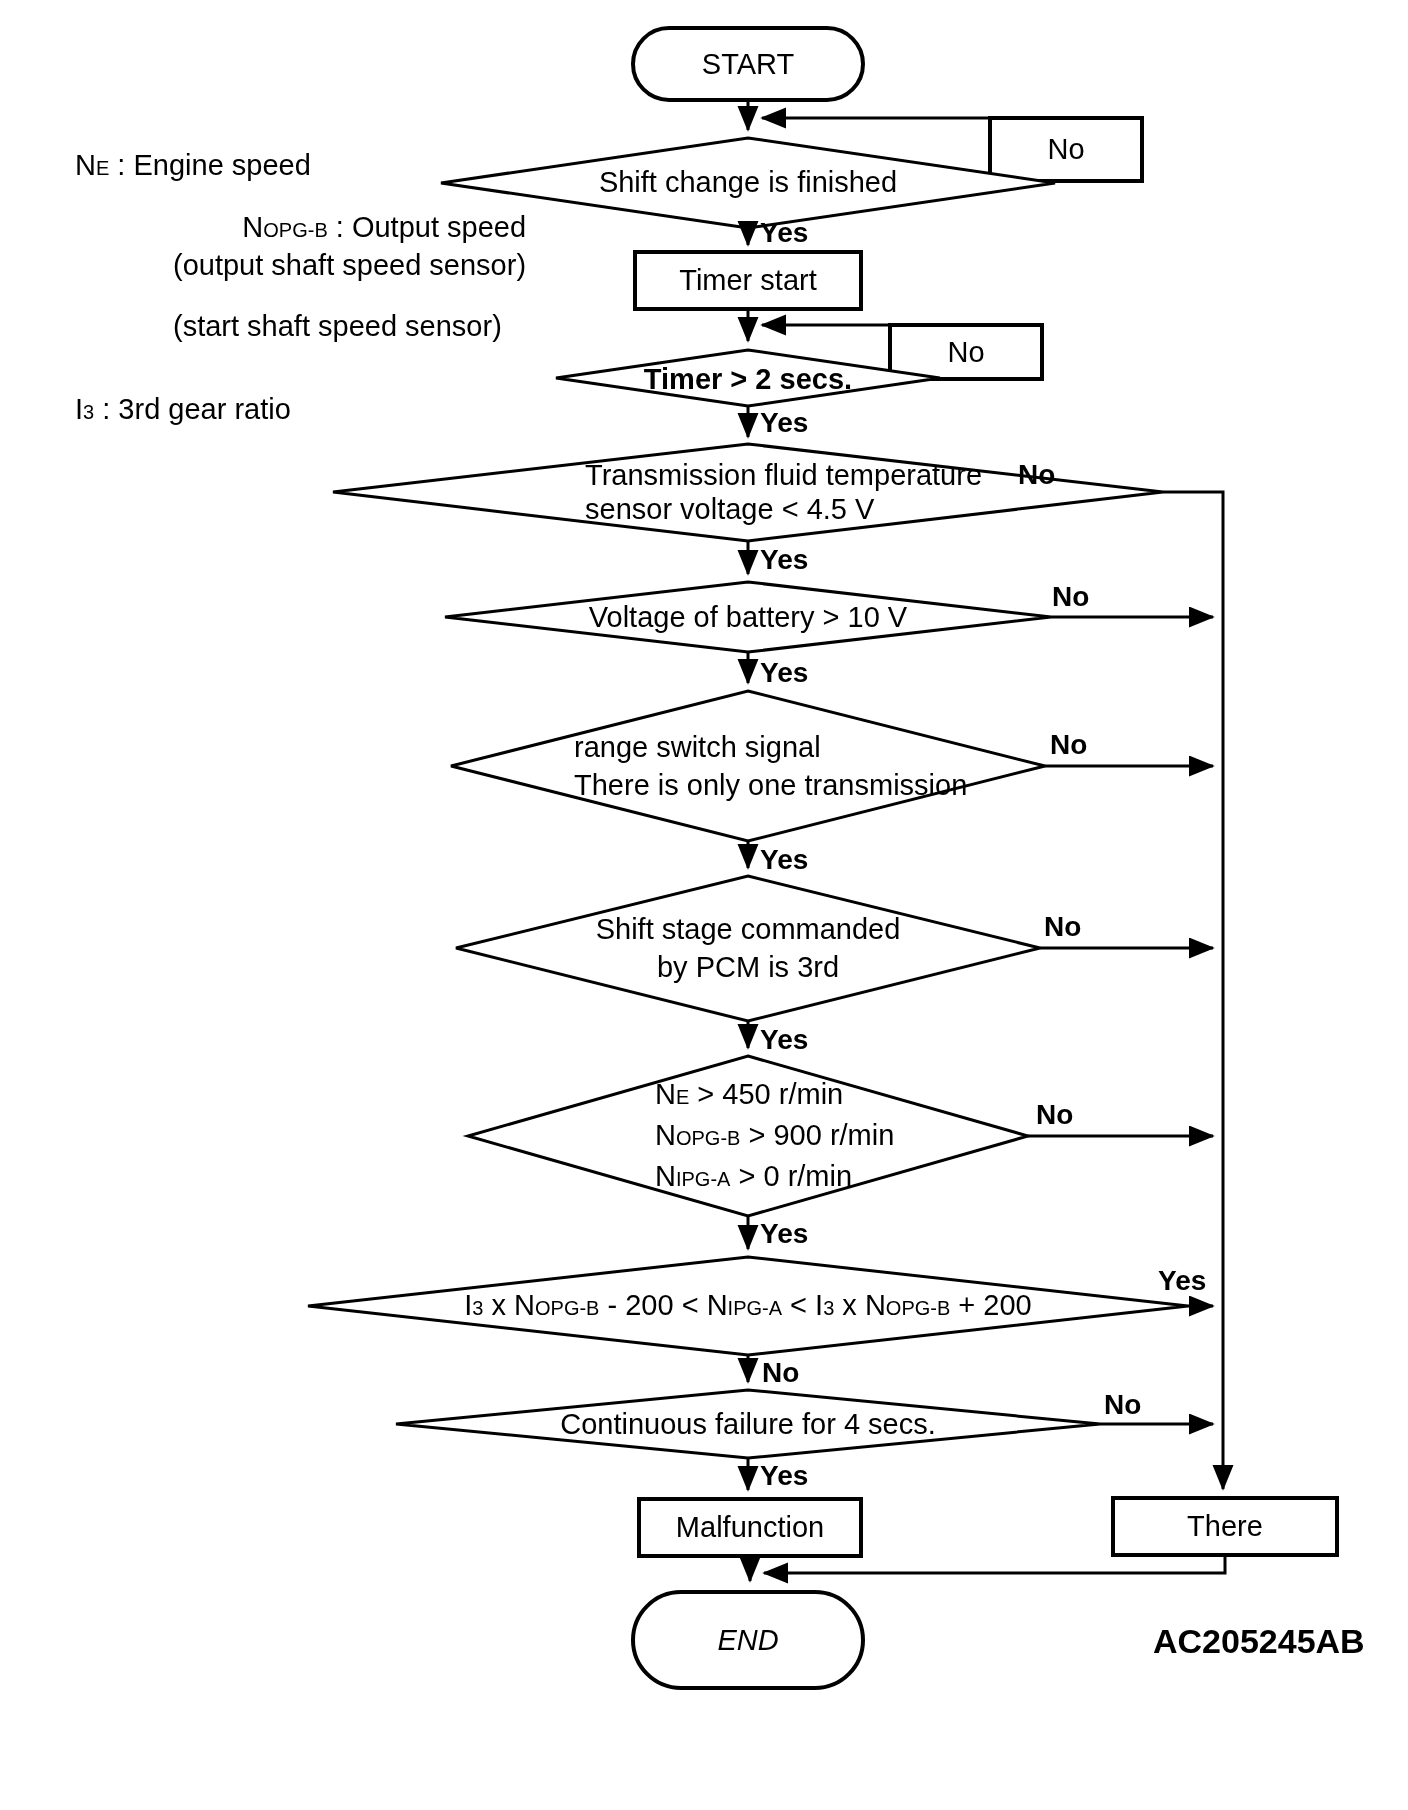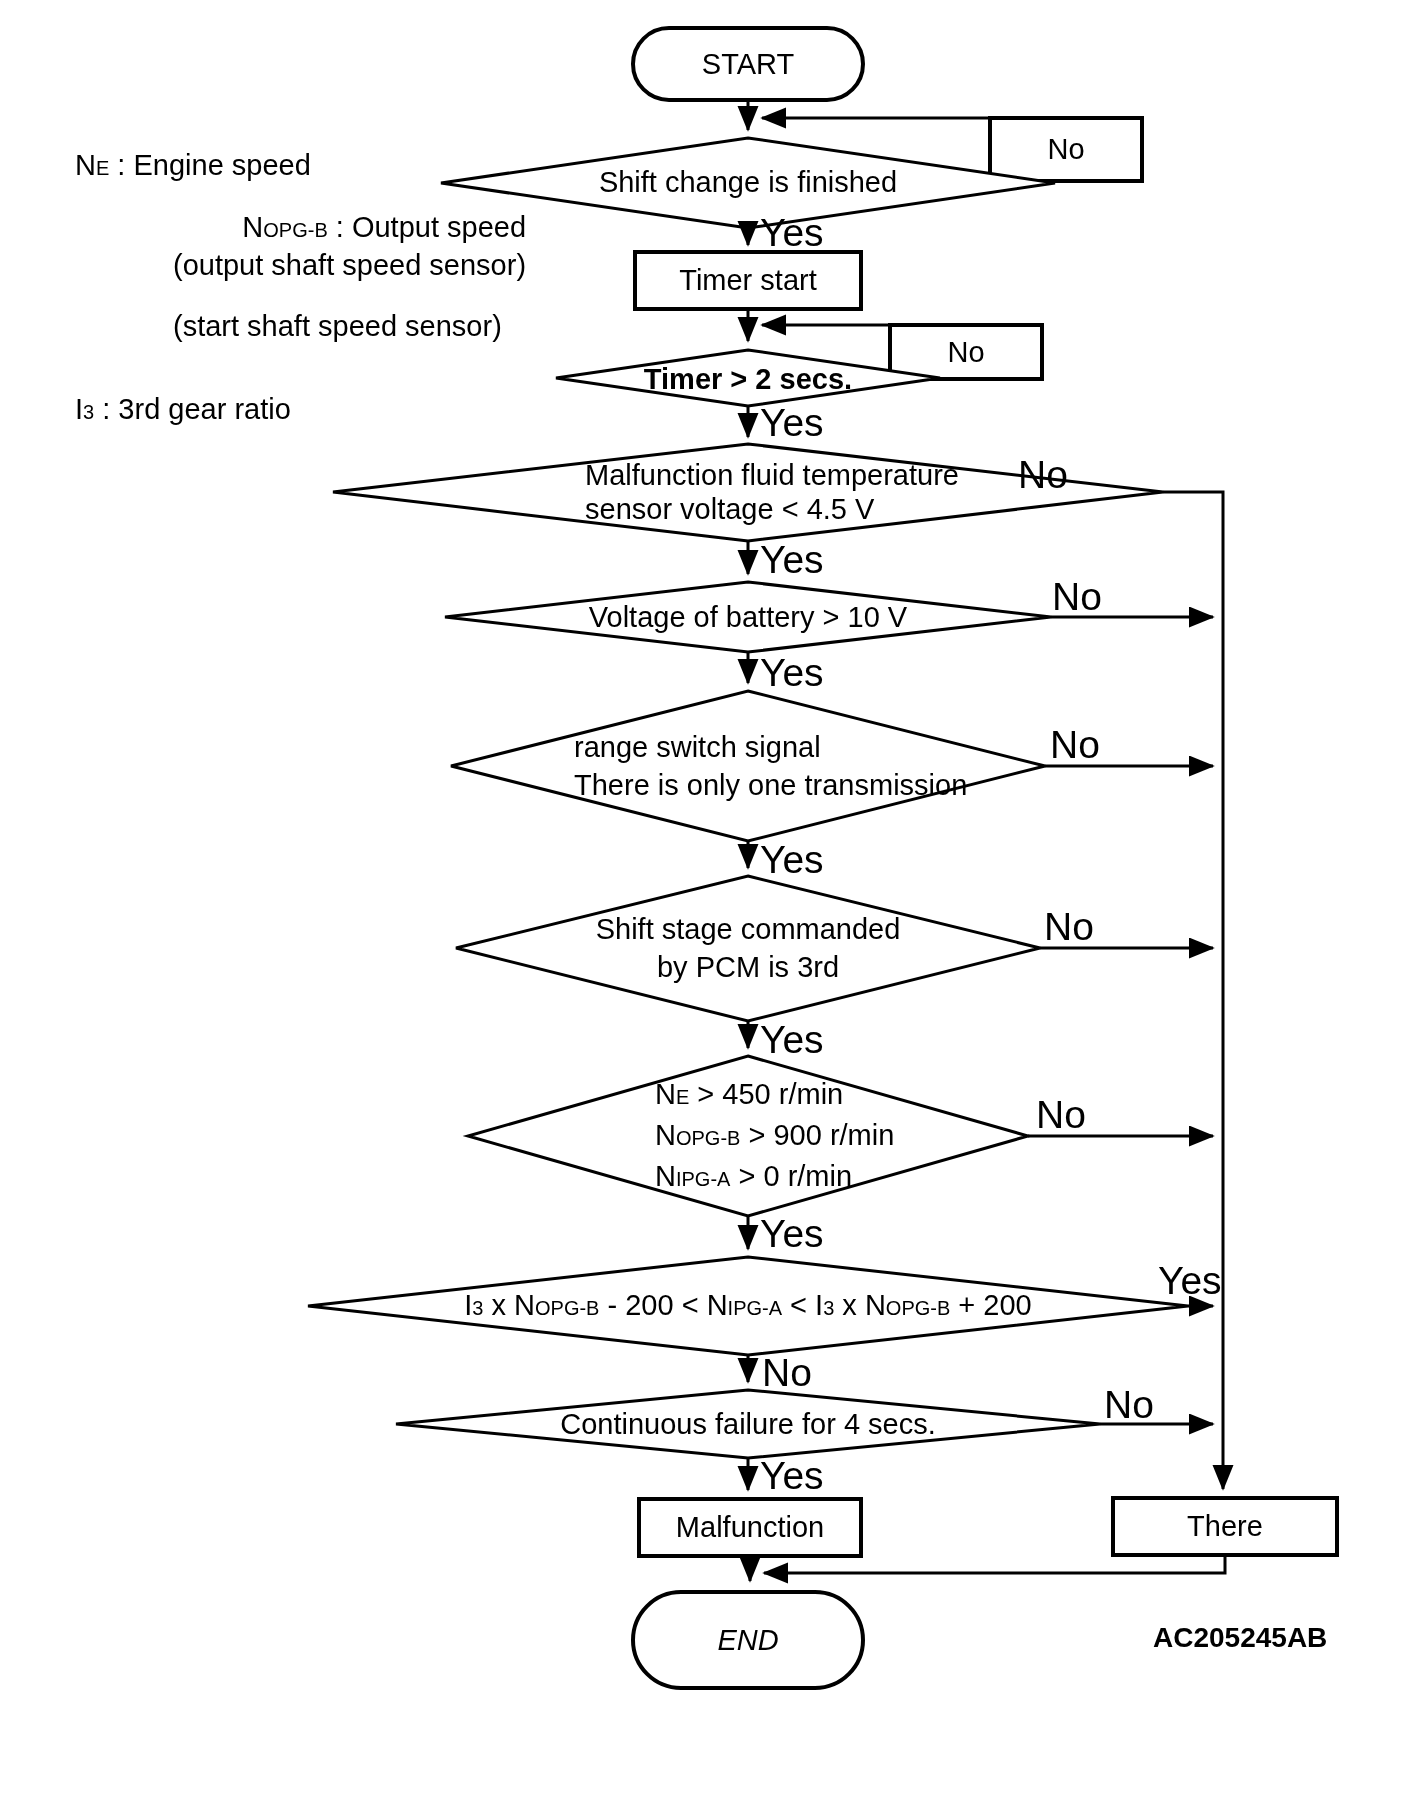--- a/index.html
+++ b/index.html
@@ -20,35 +20,36 @@
   }
   .lbl-left{
     position:absolute;
     transform:translateY(-50%);
     font-size:29px;line-height:34px;
     white-space:nowrap;text-align:left;
   }
   .lh38{line-height:38px;}
   .branch{
     position:absolute;
-    font-size:39px;line-height:30px;
+    font-size:28px;line-height:30px;
     white-space:nowrap;
+    font-weight:bold;
   }
   .sub{font-size:20px;}
   .legend-item{
     position:absolute;left:75px;
     font-size:29px;line-height:30px;
     white-space:nowrap;
     text-align:right;
   }
   .legend-note{margin-left:98px;margin-top:5px;}
   .legend-note:empty{display:none;}
   .code{
     position:absolute;left:1153px;top:1622px;
-    font-size:28px;font-weight:bold;letter-spacing:0px;
+    font-size:34px;font-weight:bold;letter-spacing:0px;
     white-space:nowrap;
   }
 </style>
 </head>
 <body>
 
 <div class="canvas">
 
   <svg class="layer" width="1408" height="1810" viewBox="0 0 1408 1810">
     <defs>
@@ -116,21 +117,21 @@
 
   </div>
 
   <div class="lbl" style="left:748px;top:64px;">START</div>
   <div class="lbl" style="left:748px;top:182px;">Shift change is finished</div>
   <div class="lbl" style="left:1066px;top:149px;">No</div>
   <div class="lbl" style="left:748px;top:280px;">Timer start</div>
   <div class="lbl" style="left:966px;top:352px;">No</div>
   <div class="lbl" style="left:748px;top:379px;font-weight:bold;">Timer &gt; 2 secs.</div>
   <div class="lbl-left" style="left:585px;top:492px;">
-      <div>Malfunction fluid temperature</div>
+      <div>Transmission fluid temperature</div>
       <div>sensor voltage &lt; 4.5 V</div>
     </div>
   <div class="lbl" style="left:748px;top:617px;">Voltage of battery &gt; 10 V</div>
   <div class="lbl-left lh38" style="left:574px;top:766px;">
       <div>range switch signal</div>
       <div>There is only one transmission</div>
     </div>
   <div class="lbl lh38" style="left:748px;top:948px;">
       <div>Shift stage commanded</div>
       <div>by PCM is 3rd</div>

